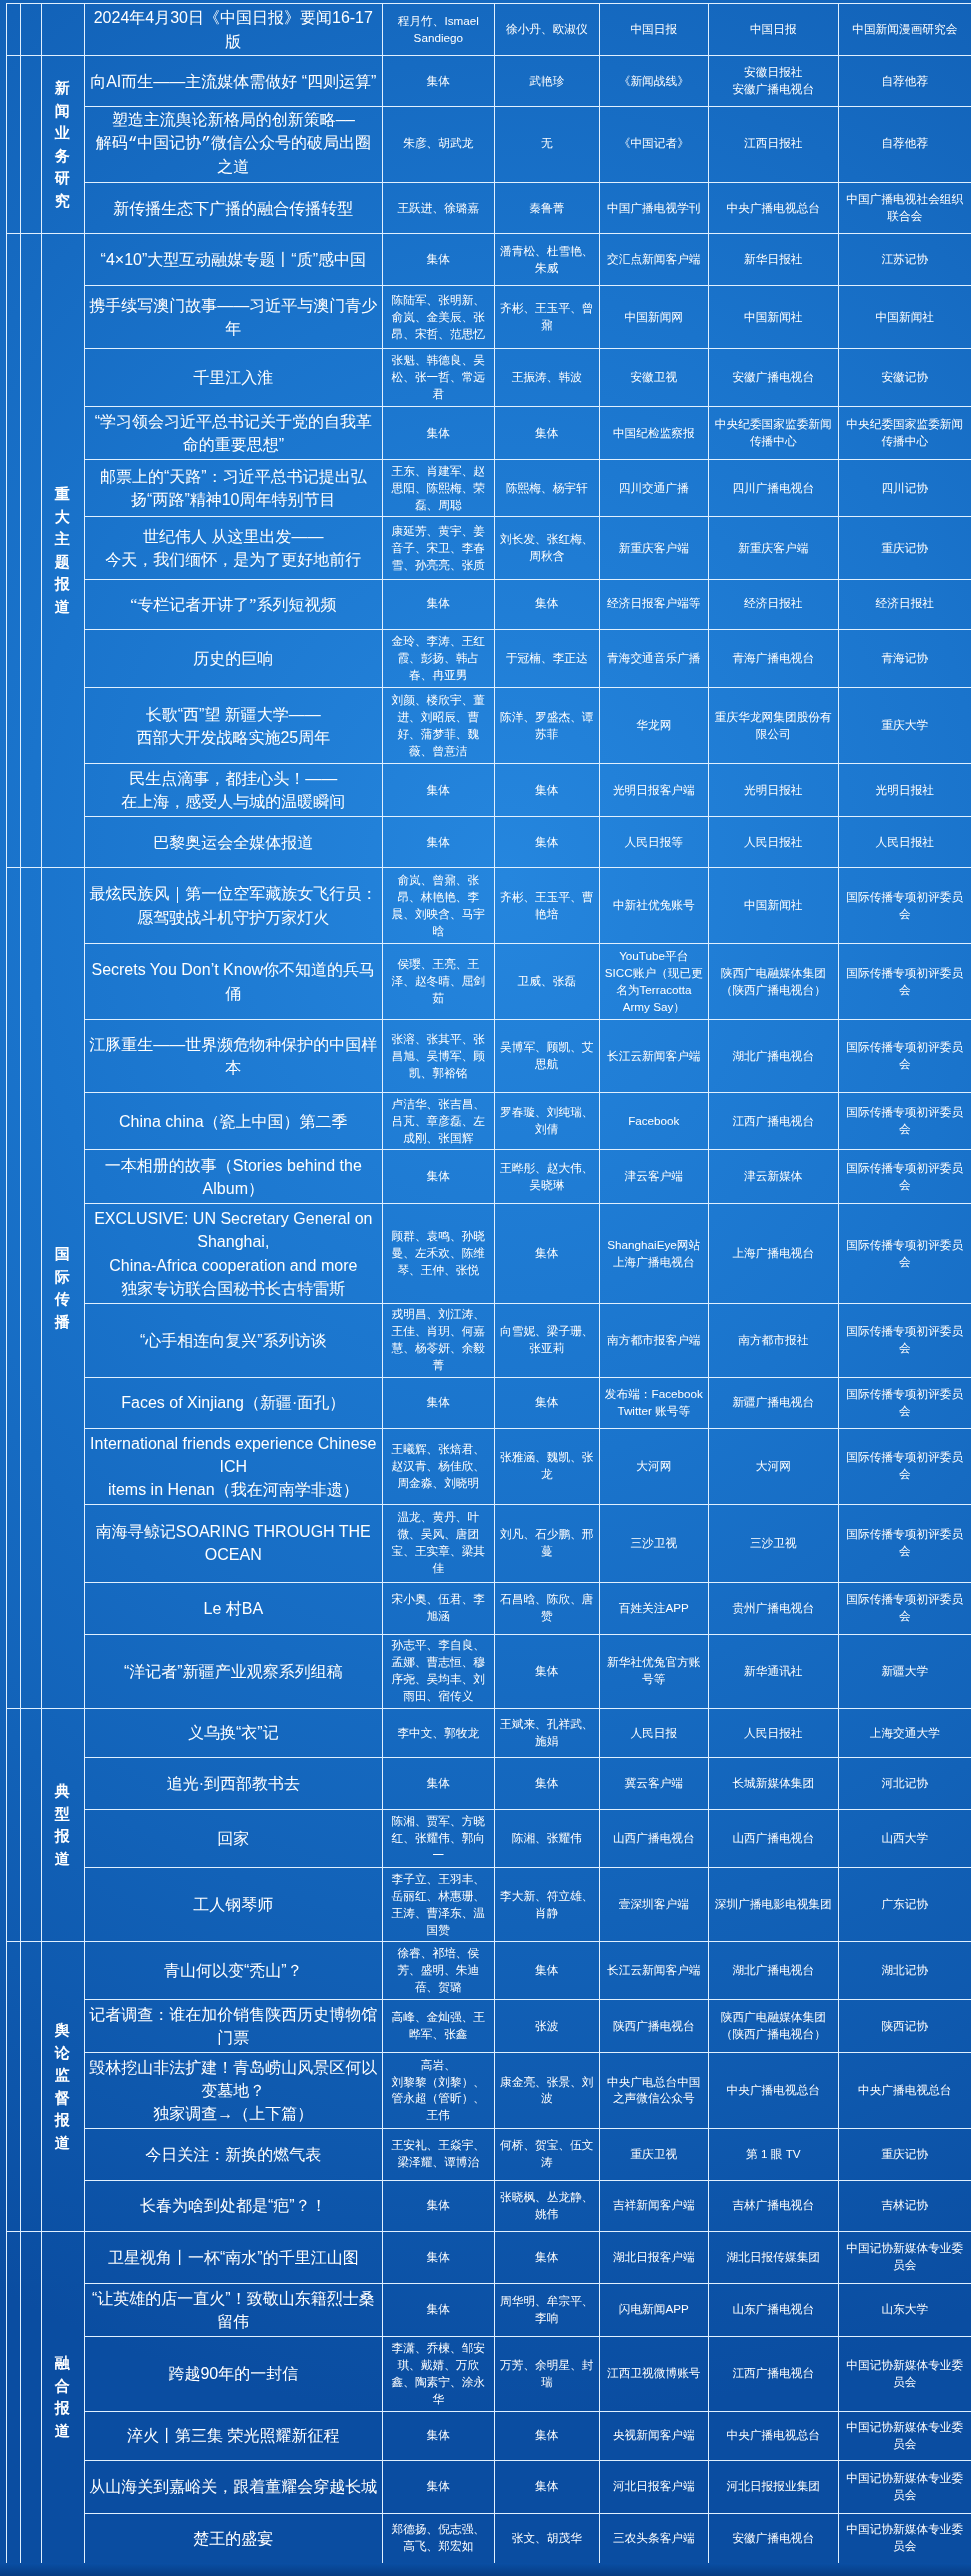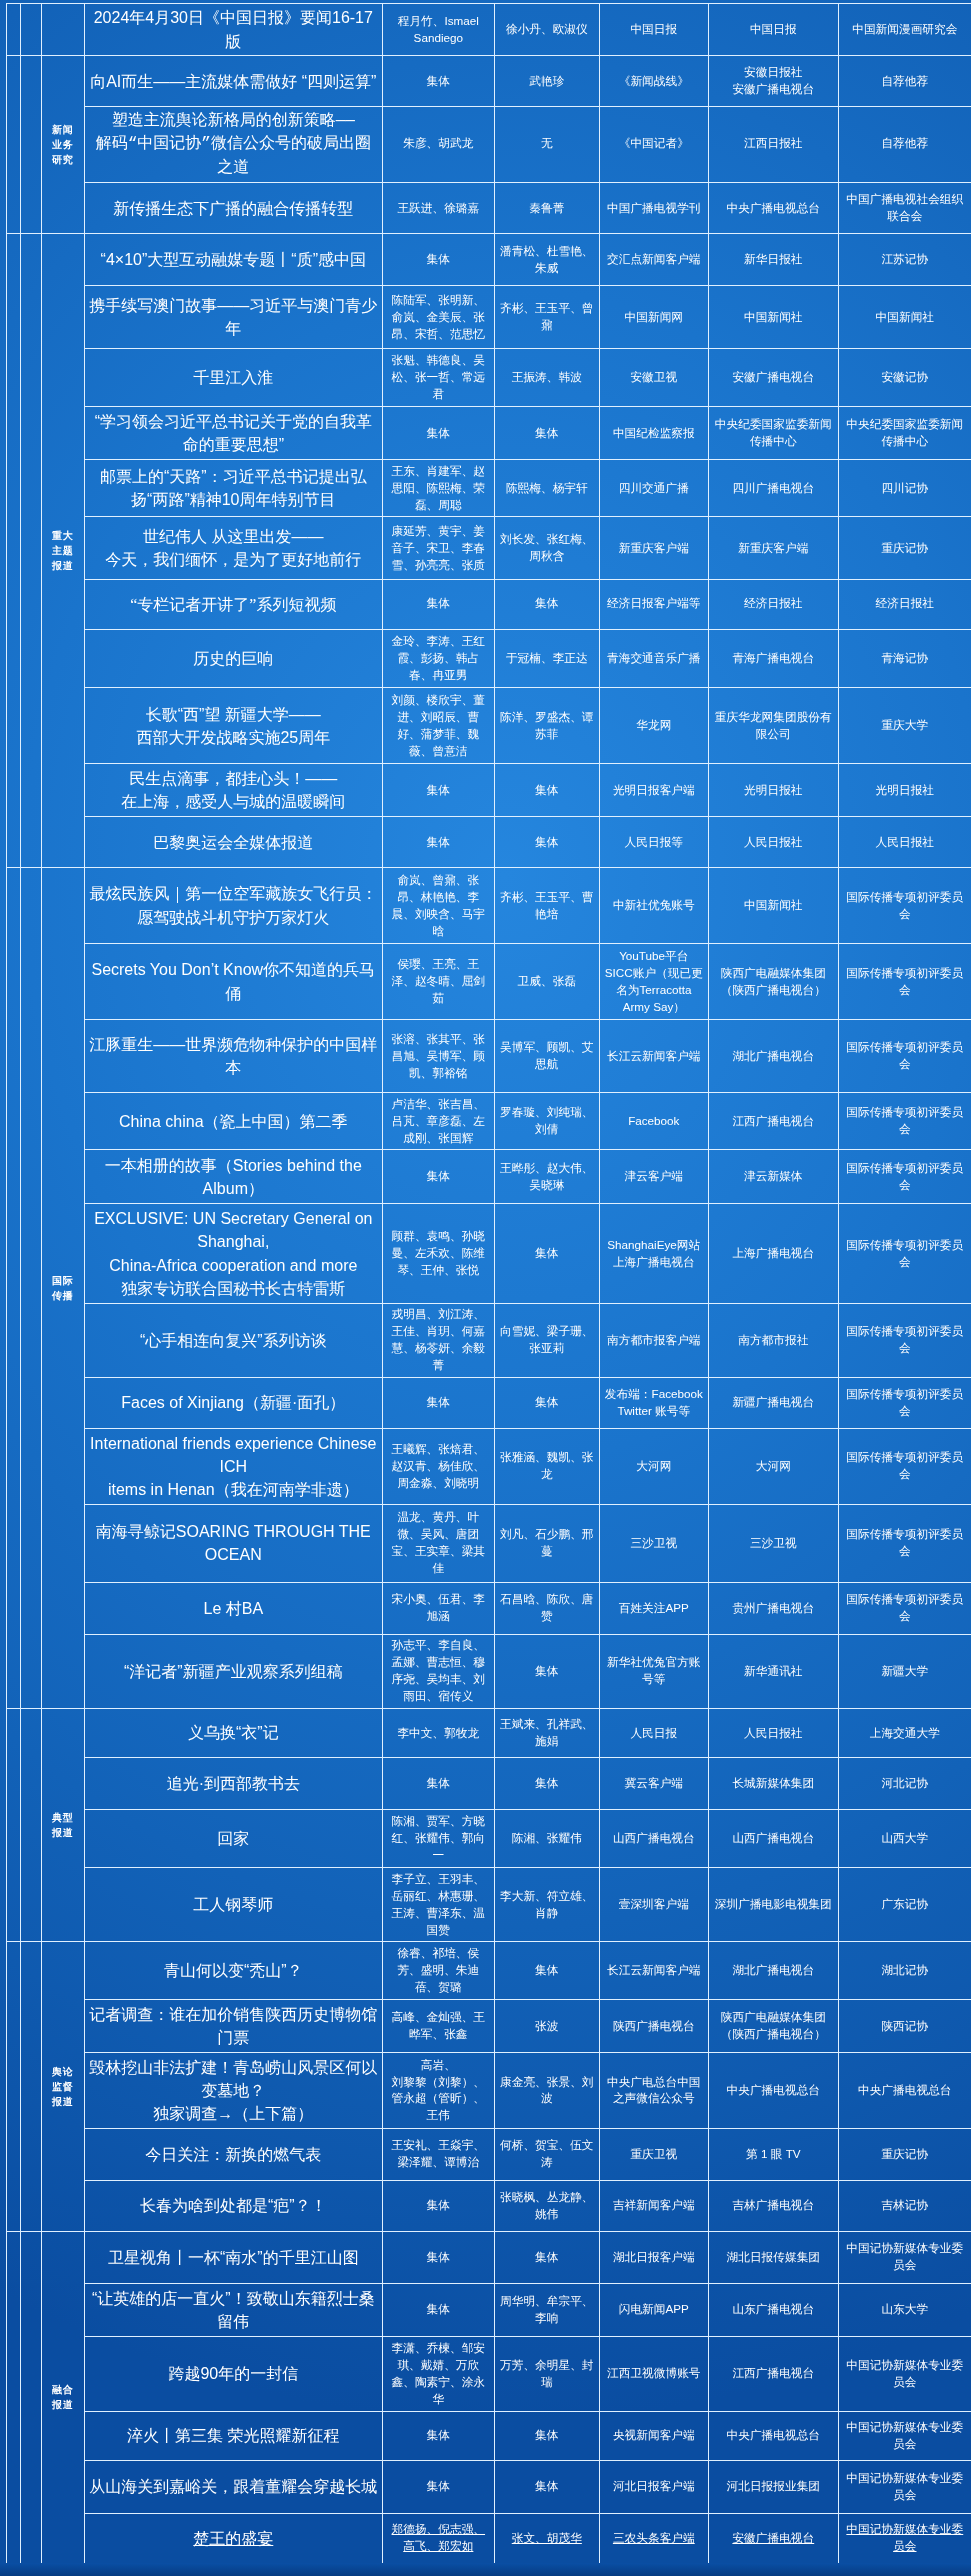--- a/index.html
+++ b/index.html
@@ -21,21 +21,21 @@
   td{
     border:0.9px solid var(--border);
     color:var(--text);
     text-align:center;vertical-align:middle;
     font-size:11.7px;line-height:1.45;
     padding:2.7px 4.5px;
     white-space:pre-line;
     overflow:hidden;
   }
   td.c-title{font-size:16px;}
-  td.c-cat{font-size:10px;font-weight:bold;letter-spacing:0.9px;line-height:1.5;padding:0 5.4px;margin-top:35px;}
+  td.c-cat{font-size:15px;font-weight:bold;letter-spacing:0.9px;line-height:1.5;padding:0 5.4px;margin-top:35px;}
   td.c-outer{padding:0;}
   td.c-authors,td.c-editors{font-size:11.7px;}
   tr.g0 td{border-top-width:1.8px;}
   .bottom-strip{
     position:absolute;left:0;bottom:0;width:972px;height:12.6px;
     background:linear-gradient(180deg,#0a4fa4,#063b82);
   }
 </style>
 </head>
 <body>
@@ -409,21 +409,21 @@
         <td class="c-recommender">中国记协新媒体专业委员会</td>
       </tr>
       <tr style="height: 53px;">
         <td class="c-title">从山海关到嘉峪关，跟着董耀会穿越长城</td>
         <td class="c-authors">集体</td>
         <td class="c-editors">集体</td>
         <td class="c-outlet">河北日报客户端</td>
         <td class="c-submitter">河北日报报业集团</td>
         <td class="c-recommender">中国记协新媒体专业委员会</td>
       </tr>
-      <tr style="height: 50px; text-decoration: underline;">
+      <tr style="height: 50px;">
         <td class="c-title">楚王的盛宴</td>
         <td class="c-authors">郑德扬、倪志强、高飞、郑宏如</td>
         <td class="c-editors">张文、胡茂华</td>
         <td class="c-outlet">三农头条客户端</td>
         <td class="c-submitter">安徽广播电视台</td>
         <td class="c-recommender">中国记协新媒体专业委员会</td>
       </tr>
       <tr class="g0" style="height: 53px;">
         <td class="c-outer" rowspan="2"></td>
         <td class="c-outer" rowspan="2"></td>

